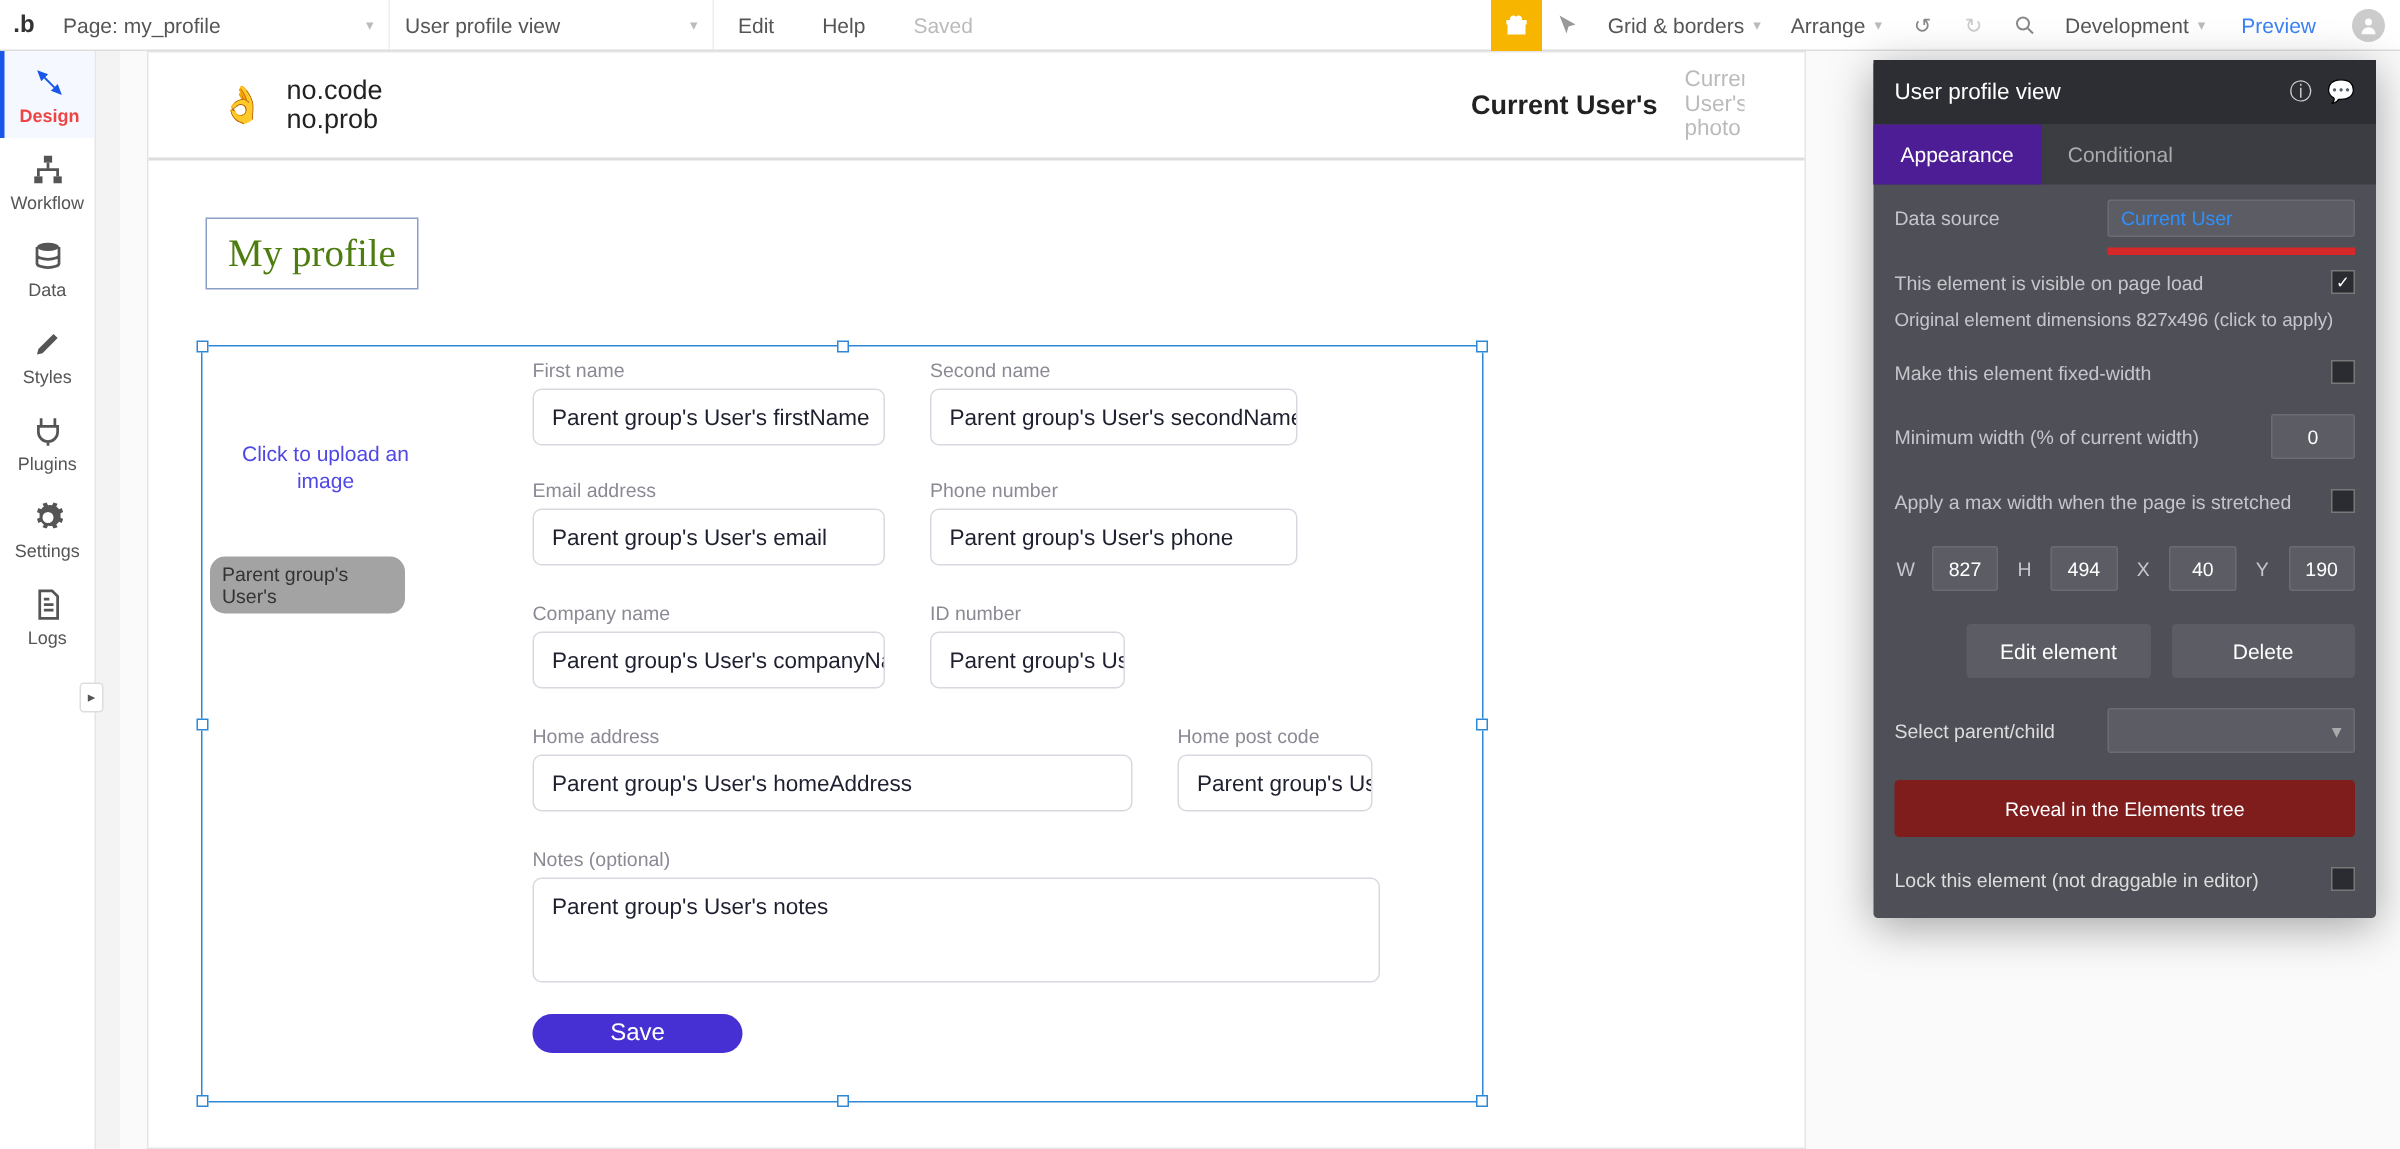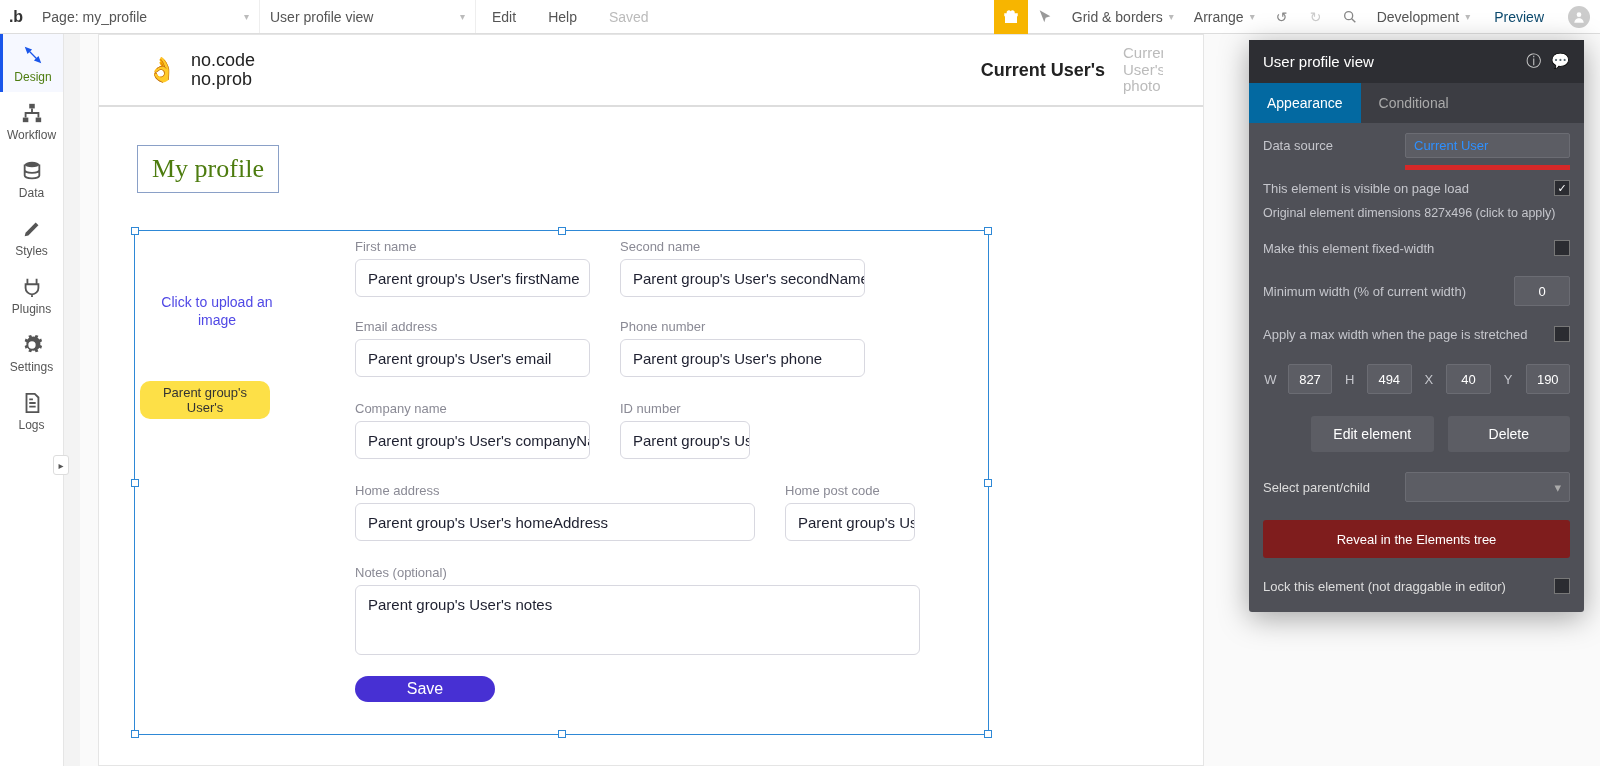--- a/index.html
+++ b/index.html
@@ -12,27 +12,27 @@
   .topbar .sel .caret { margin-left:auto; color:#bbb; font-size:10px; padding-left:10px;}
   .topbar .page-sel { width: 228px; }
   .topbar .view-sel { width: 216px; }
   .topbar .menu-item { padding:0 16px; height:100%; display:flex; align-items:center; cursor:pointer; }
   .topbar .saved { color:#bbb; }
   .topbar .right { margin-left:auto; display:flex; align-items:center; height:100%; }
   .gift-box { width: 34px; height:34px; background:#f7b500; display:flex; align-items:center; justify-content:center; color:#fff; font-size:16px;}
   .tool-ico { width:34px; height:34px; display:flex; align-items:center; justify-content:center; color:#888; cursor:pointer;}
   .right .sel2 { padding:0 10px; display:flex; align-items:center; height:100%; cursor:pointer; }
   .right .sel2 .caret { margin-left:6px; color:#bbb; font-size:10px;}
-  .preview { color:#0c4a6e; padding:0 14px; cursor:pointer;}
+  .preview { color:#3b82f6; padding:0 14px; cursor:pointer;}
   .avatar-ico { width:22px; height:22px; border-radius:50%; background:#ccc; margin:0 10px; display:flex; align-items:center; justify-content:center; color:#fff; font-size:12px;}
 
   
   .left-rail { position:absolute; left:0; top:34px; bottom:0; width:64px; background:#fff; border-right:1px solid #e5e5e5; display:flex; flex-direction:column; }
   .rail-item { display:flex; flex-direction:column; align-items:center; justify-content:center; padding:10px 0 8px; font-size:12px; color:#555; cursor:pointer; gap:4px;}
-  .rail-item.active { color:#4d7c0f; border-left:3px solid #1a56ea; background:#f6f8ff;}
+  .rail-item.active { color:#ef4444; border-left:3px solid #1a56ea; background:#f6f8ff;font-weight:bold;}
   .rail-item svg { width:22px; height:22px; }
   .rail-collapse { position:absolute; left:53px; top:455px; width:16px; height:20px; background:#fff; border:1px solid #ddd; border-radius:3px; display:flex; align-items:center; justify-content:center; font-size:10px; color:#555; cursor:pointer;}
 
   
   .canvas-outer { position:absolute; left:80px; top:34px; right:0; bottom:0; background:#fafafa; overflow:hidden;}
   .page { position:absolute; left:18px; top:0; width:1106px; background:#fff; border:1px solid #e5e5e5; height:100%;}
   .page-header { height:72px; border-bottom:2px solid #ddd; display:flex; align-items:center; padding:0 40px 0 48px; }
   .brand { display:flex; align-items:center; gap:14px; }
   .brand-ok { width:30px; height:30px; display:flex; align-items:center; justify-content:center; font-size:24px;}
   .brand-text { font-family:"Courier New", monospace; font-size:18px; color:#222; line-height:1.05;}
@@ -43,34 +43,34 @@
   .title-box { position:absolute; left:38px; top:110px; border:1px solid #8aa0c7; padding:8px 14px; font-size:26px; font-family:Georgia, serif; color:#4d7c0f; background:#fff;}
 
   
   .sel-grp { position:absolute; left:35px; top:195px; width:855px; height:505px; border:1px solid #2e88d6; background:transparent;}
   .handle { position:absolute; width:8px; height:8px; background:#fff; border:1px solid #2e88d6;}
   .h-tl{left:-4px;top:-4px;} .h-tr{right:-4px;top:-4px;} .h-bl{left:-4px;bottom:-4px;} .h-br{right:-4px;bottom:-4px;}
   .h-tm{left:50%;top:-4px;transform:translateX(-50%);} .h-bm{left:50%;bottom:-4px;transform:translateX(-50%);}
   .h-ml{left:-4px;top:50%;transform:translateY(-50%);} .h-mr{right:-4px;top:50%;transform:translateY(-50%);}
 
   .img-uploader { position:absolute; left:10px; top:30px; width:120px; height:100px; display:flex; align-items:center; justify-content:center; text-align:center; color:#5048e5; font-size:14px; line-height:1.3;margin-left:12px;}
-  .status-pill { position:absolute; left:5px; top:150px; background:#fde047; border-radius:10px; padding:4px 8px; font-size:13px; color:#333; max-width:130px; text-align:center; overflow:hidden; white-space:normal;}
+  .status-pill { position:absolute; left:5px; top:140px; background:#a3a3a3; border-radius:10px; padding:4px 8px; font-size:13px; color:#333; max-width:130px; overflow:hidden; white-space:normal;}
 
   .fld-lbl { position:absolute; font-size:13px; color:#8a8a95; }
   .fld-input { position:absolute; height:38px; border:1px solid #d8d8e0; border-radius:6px; background:#fff; padding:0 12px; font-size:15px; color:#1e2030; display:flex; align-items:center; overflow:hidden; white-space:nowrap;}
   .fld-ta { position:absolute; border:1px solid #d8d8e0; border-radius:6px; background:#fff; padding:10px 12px; font-size:15px; color:#1e2030;}
   .save-btn { position:absolute; left:220px; top:445px; width:140px; height:26px; border-radius:22px; background:#4730d3; color:#fff; display:flex; align-items:center; justify-content:center; font-size:16px; cursor:pointer;text-align:center;}
 
   
   .panel { position:absolute; right:16px; top:40px; width:335px; background:#4f5057; color:#ddd; font-size:13px; border-radius:3px; box-shadow:0 6px 30px rgba(0,0,0,0.35); }
   .panel-head { background:#2d2e33; padding:12px 14px; font-size:15px; color:#fff; display:flex; align-items:center;}
   .panel-head .icos { margin-left:auto; display:flex; gap:10px; color:#ccc; font-size:15px;}
   .tabs { display:flex; background:#3c3d43; }
   .tab { padding:12px 18px; color:#aaa; cursor:pointer; font-size:14px;}
-  .tab.active { background:#0369a1; color:#fff;}
+  .tab.active { background:#4c1d95; color:#fff;}
   .prow { display:flex; align-items:center; padding:10px 14px; }
   .prow .plab { color:#c5c6cc; }
   .prow .pval { margin-left:auto; }
   .ds-val { color:#2e90ff; background:#5c5d64; border:1px solid #6b6c73; border-radius:2px; padding:4px 8px; width:165px;}
   .ds-underline { height:5px; background:#d62828; width:165px; margin-left:auto; margin-right:14px; margin-top:-3px;}
   .chk { width:16px; height:16px; background:#2b2c31; border:1px solid #777; display:flex; align-items:center; justify-content:center; color:#fff; font-size:11px;}
   .numbox { width:48px; height:30px; background:#5c5d64; border:1px solid #6b6c73; color:#fff; text-align:center; display:flex; align-items:center; justify-content:center; border-radius:2px;}
   .dimrow { display:flex; align-items:center; gap:10px; padding:12px 14px; }
   .dimrow .dl { color:#c5c6cc; width:16px; text-align:center;}
   .btnrow { display:flex; gap:14px; padding:10px 14px;margin-left:48px;}

